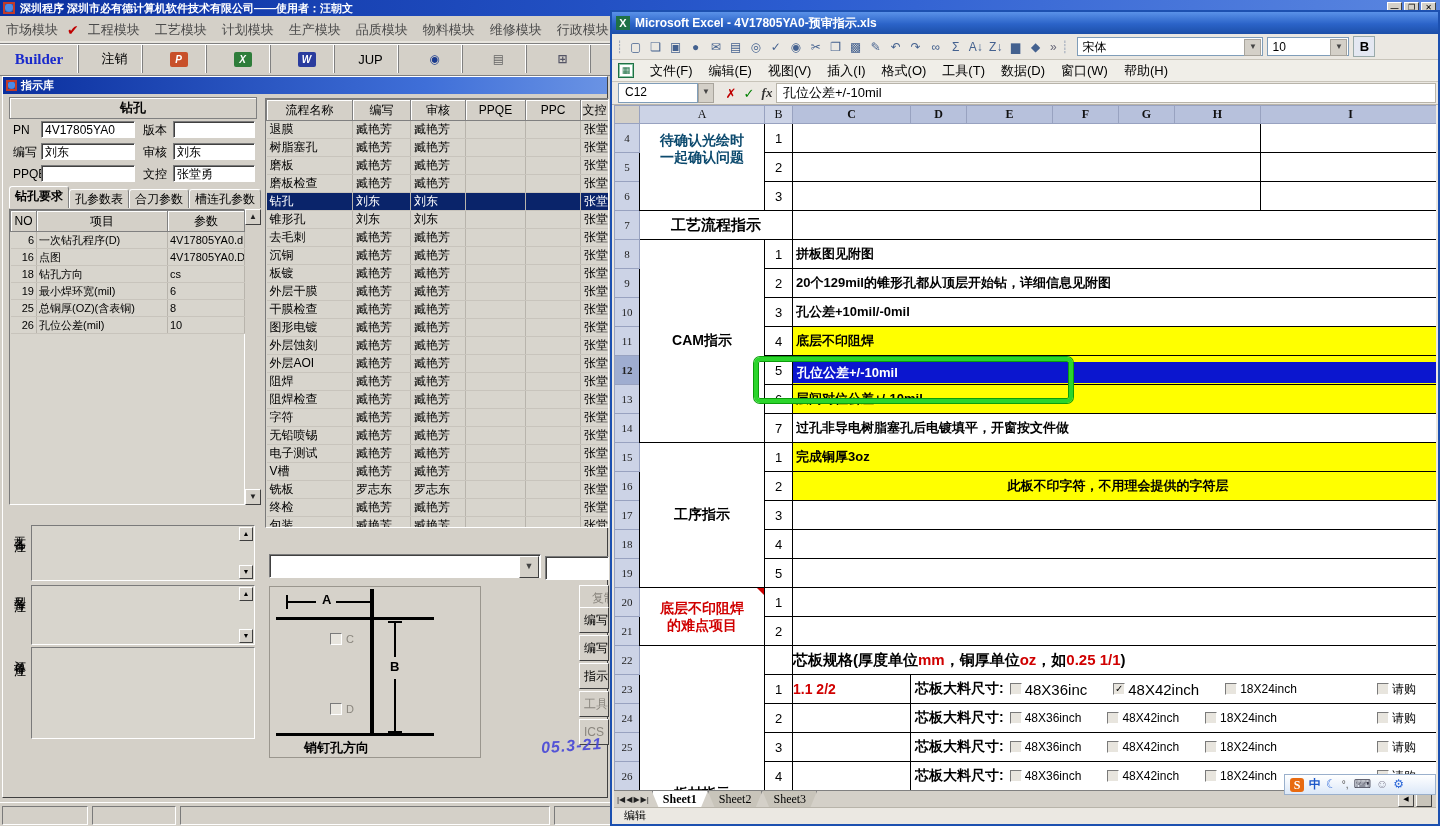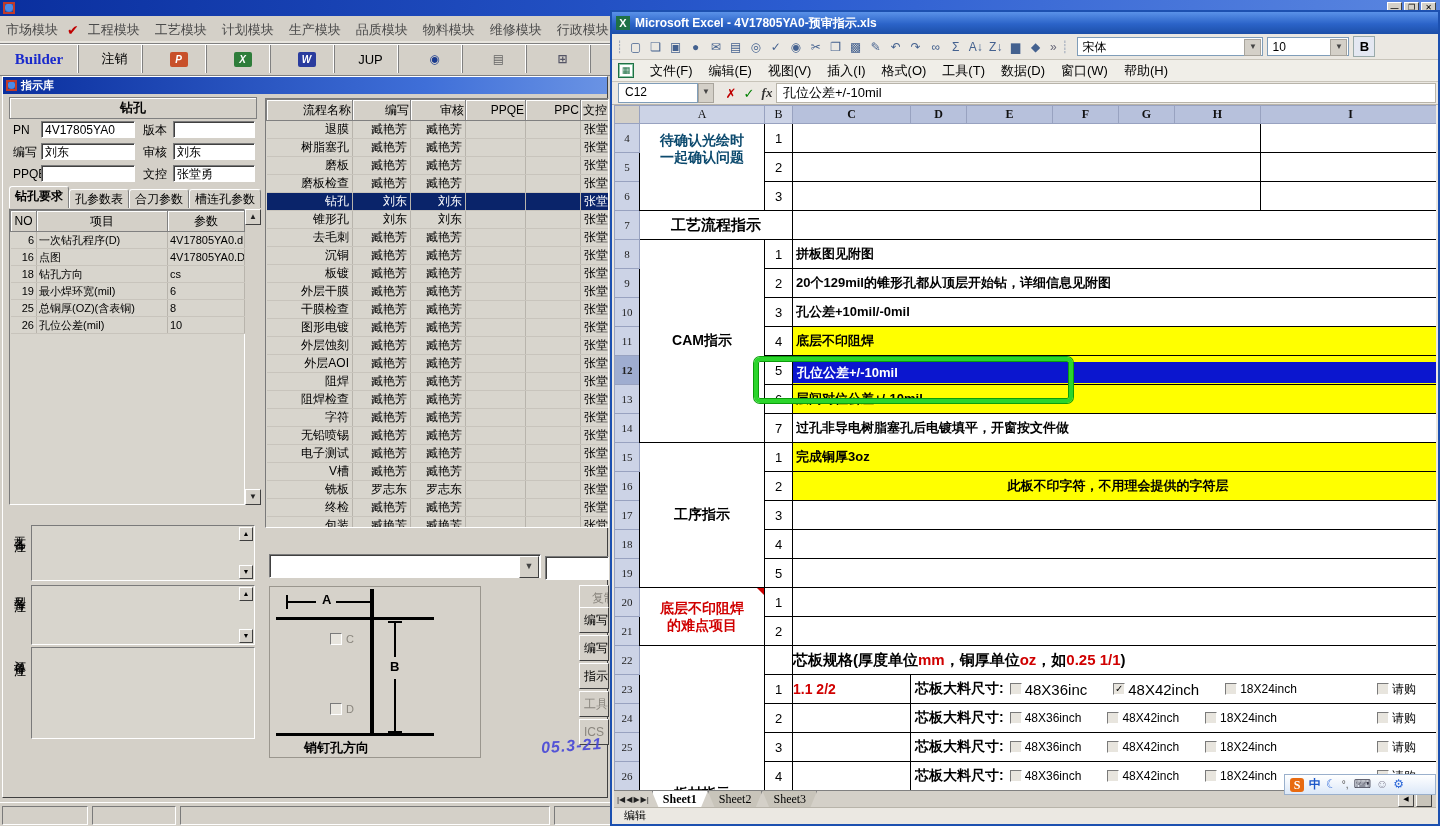--- a/index.html
+++ b/index.html
@@ -37,21 +37,21 @@
   .dtab{height:18px;background:#d4d0c8;border:1px solid #808080;border-bottom:none;border-top-color:#fff;border-left-color:#fff;border-radius:3px 3px 0 0;font-size:12px;padding:0 5px;line-height:18px;white-space:nowrap;overflow:hidden;}
   .dtab.active{height:21px;font-weight:bold;box-shadow:0 1px 0 #d4d0c8;}
   .dr-grid{position:absolute;left:6px;top:132px;width:236px;height:296px;background:#d8d5cd;border:1px solid;border-color:#7a7a7a #fff #fff #7a7a7a;box-sizing:border-box;}
   .dr-grid table{border-collapse:collapse;table-layout:fixed;width:234px;}
   .dr-grid th{background:#d4d0c8;border:1px solid #808080;box-shadow:inset 1px 1px 0 #fff;font-size:12px;font-weight:normal;height:18px;}
   .dr-grid td{border-right:1px solid #b8b4ac;border-bottom:1px solid #c8c4bc;font-size:11px;height:16px;padding:0 2px;white-space:nowrap;overflow:hidden;}
   .dr-scroll{position:absolute;left:242px;top:132px;width:16px;height:296px;}
   .sbtn{position:absolute;width:16px;height:16px;background:#d4d0c8;border:1px solid;border-color:#fff #404040 #404040 #fff;font-size:8px;text-align:center;line-height:14px;color:#222;box-sizing:border-box;}
   
   .flow{position:absolute;left:262px;top:21px;width:344px;height:430px;background:#d8d5cd;border:1px solid;border-color:#7a7a7a #fff #fff #7a7a7a;box-sizing:border-box;overflow:hidden;}
-  .flow table{border-collapse:collapse;table-layout:fixed;width:342px;text-align:right;}
+  .flow table{border-collapse:collapse;table-layout:fixed;width:342px;}
   .flow th{background:#d4d0c8;border:1px solid #808080;box-shadow:inset 1px 1px 0 #fff;font-size:12px;font-weight:normal;height:18px;overflow:hidden;white-space:nowrap;}
   .flow td{border-right:1px solid #b8b4ac;border-bottom:1px solid #c8c4bc;font-size:12px;height:16px;padding:0 3px;white-space:nowrap;overflow:hidden;}
   .flow tr.sel td{background:#0a246a;color:#fff;}
   
   .note-lab{position:absolute;left:8px;writing-mode:vertical-rl;text-orientation:upright;font-size:12px;letter-spacing:1px;color:#000;}
   .note-box{position:absolute;left:28px;width:224px;background:#d8d5cd;border:1px solid;border-color:#7a7a7a #fff #fff #7a7a7a;box-sizing:border-box;}
   .mini-sb{position:absolute;right:1px;width:14px;height:14px;background:#d4d0c8;border:1px solid;border-color:#fff #404040 #404040 #fff;font-size:7px;line-height:12px;text-align:center;box-sizing:border-box;}
   
   .combo{position:absolute;left:266px;top:477px;width:272px;height:24px;}
   .combo .box{position:absolute;inset:0;background:#fff;border:1px solid;border-color:#7a7a7a #fff #fff #7a7a7a;box-shadow:inset 1px 1px 0 #404040;}
@@ -138,20 +138,21 @@
   .sg-wr{color:#2a66d8;font-weight:bold;}
 </style>
 </head>
 <body>
 
 <div id="screen">
 
   <div class="app">
     <div class="titlebar">
       <span class="app-ico"></span>
+      <span>深圳程序   深圳市必有德计算机软件技术有限公司——使用者：汪朝文</span>
       <span class="winbtns">
         <span class="winbtn">—</span>
         <span class="winbtn">❐</span>
         <span class="winbtn">✕</span>
       </span>
     </div>
     <div class="menubar">
       <span>市场模块</span>
       <span class="chk">✔</span>
       <span>工程模块</span>

